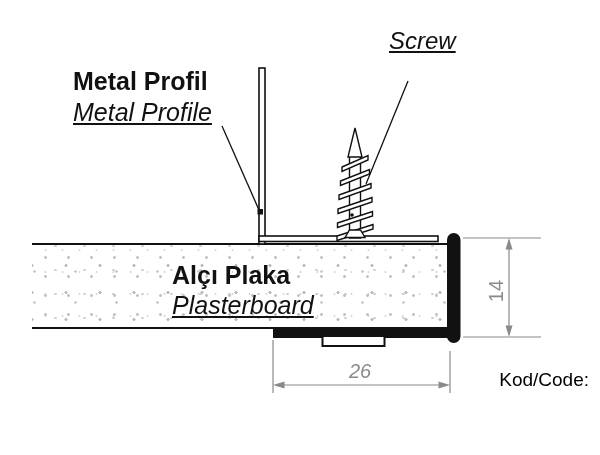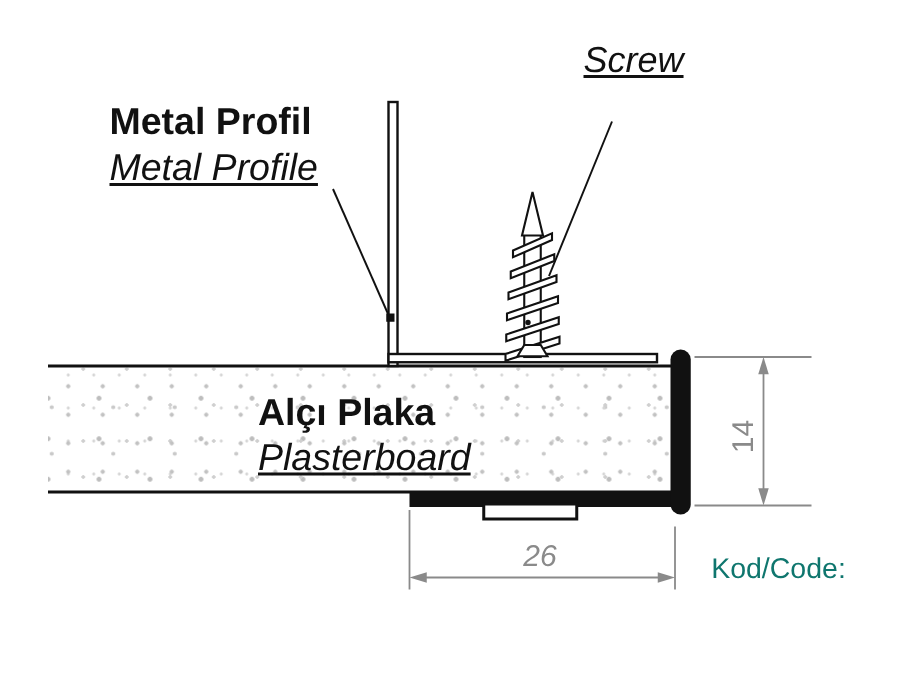--- a/index.html
+++ b/index.html
@@ -53,22 +53,22 @@
     display: flex;
     align-items: center;
     justify-content: center;
   }
   .dim-14 { left: 480px; top: 277px; width: 32px; height: 28px; transform: rotate(-90deg); }
   .dim-26 { left: 340px; top: 360px; width: 40px; height: 22px; font-style: italic; }
 
   .code-block {
     position: absolute;
     left: 449px; top: 368px; width: 140px;
-    text-align: center;
-    color: #0f766e;
+    text-align: right;
+    color: #000000;
     font-size: 19px;
     line-height: 23px;
   }
 </style>
 </head>
 <body>
 
 <div class="canvas">
 
   <div class="board"></div>

